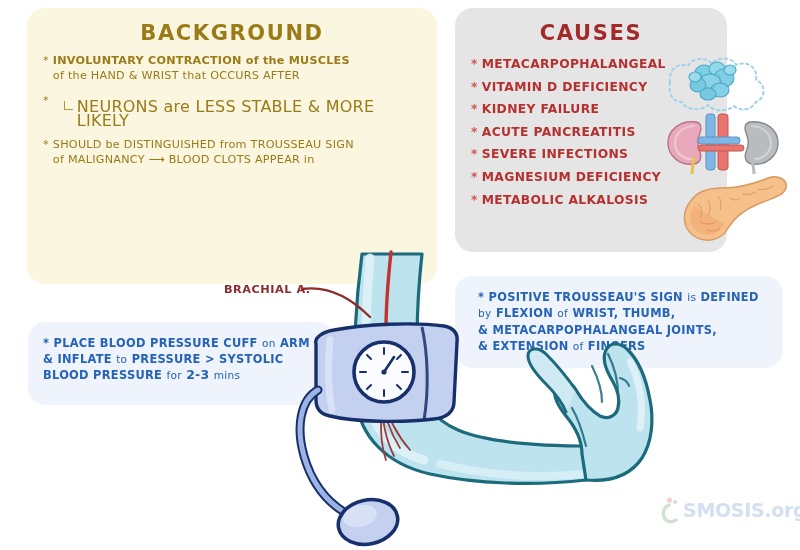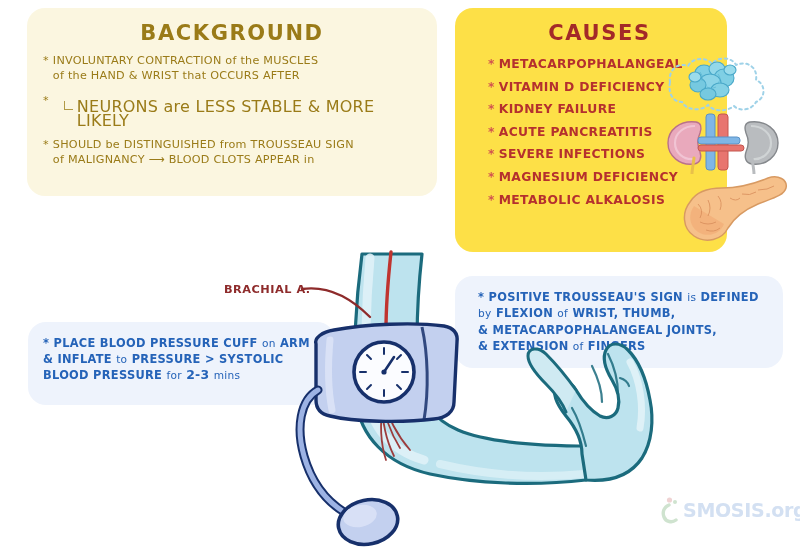--- a/index.html
+++ b/index.html
@@ -9,27 +9,26 @@
     font-family: "DejaVu Sans", sans-serif;
     position: relative;
     overflow: hidden;
   }
   .stage { position: absolute; inset: 0; }
 
   
   .panel { position: absolute; border-radius: 18px; }
 
   #background-panel {
-    left: 27px; top: 8px; width: 410px; height: 188px;
+    left: 27px; top: 8px; width: 410px; height: 276px;
     background: #fbf6e0;
   }
   #causes-panel {
     left: 455px; top: 8px; width: 272px; height: 244px;
-    background: #fde047;
-    padding-left: 17px;
+    background: #e5e5e5;
   }
   #procedure-panel {
     left: 28px; top: 322px; width: 307px; height: 83px;
     background: #eef3fc;
   }
   #definition-panel {
     left: 455px; top: 276px; width: 328px; height: 92px;
     background: #eef3fc;
     padding-left: 9px;
   }
@@ -52,21 +51,21 @@
 
   
   #background-list {
     margin: 9px 14px 0 16px;
     color: #9a7b18;
     font-size: 11.2px;
     line-height: 14.6px;
     letter-spacing: 0.25px;
   }
   #background-list .bullet-row { margin-bottom: 11px; }
-  #background-list .strong { font-weight: 400; }
+  #background-list .strong { font-weight: 700; }
   #background-list .norm { font-weight: 400; }
   #background-list .sub {
     margin-left: 11px; margin-top: 6px;
     font-weight: 400; font-size: 16px; line-height: 13.6px;
     display: flex;
   }
   .corner {
     display: inline-block; width: 9px; height: 9px;
     border-left: 1.6px solid #b19a45; border-bottom: 1.6px solid #b19a45;
     margin-right: 4px; margin-top: 1px; flex: 0 0 auto;

